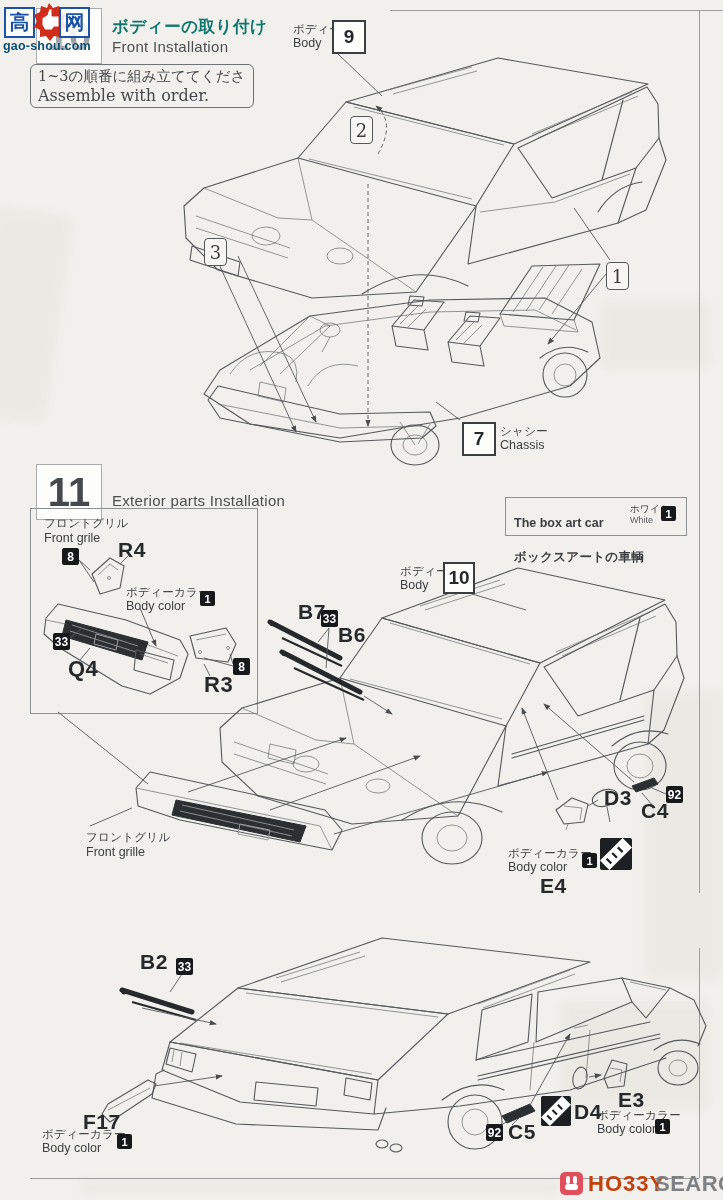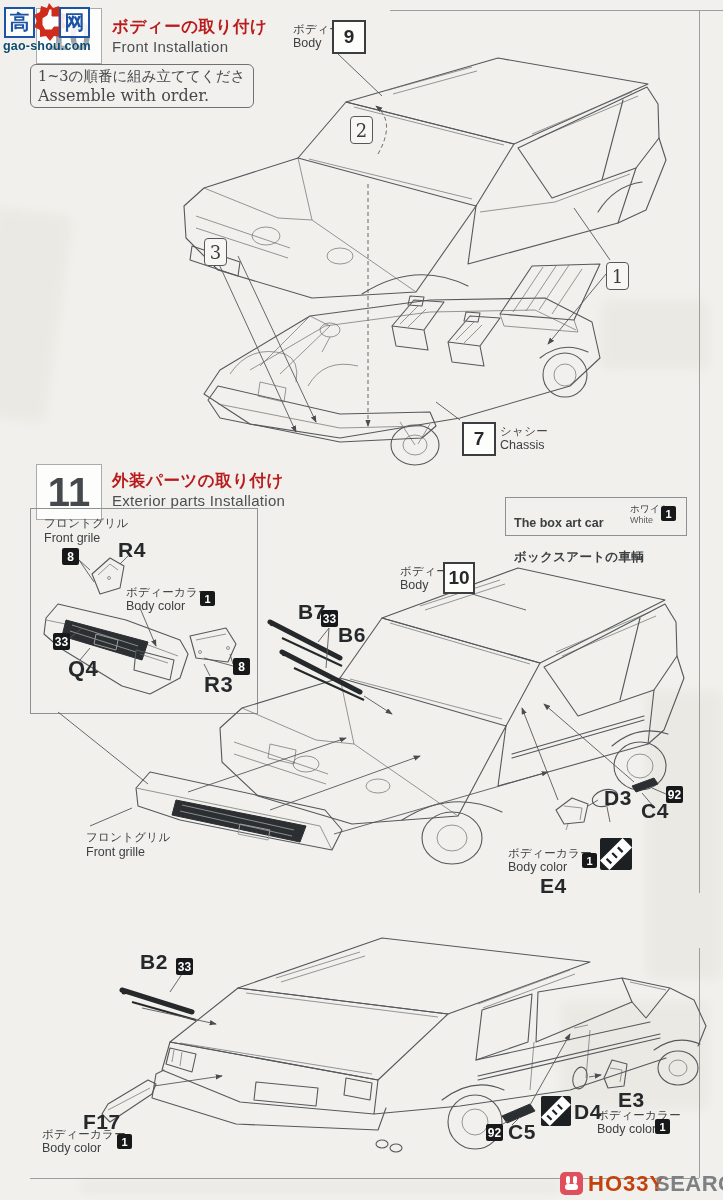--- a/index.html
+++ b/index.html
@@ -4,21 +4,21 @@
 <style>
   html,body{margin:0;padding:0;background:#d8d7d3;}
   #page{position:relative;width:723px;height:1200px;background:#f1f0ec;overflow:hidden;
         font-family:"Liberation Sans","DejaVu Sans",sans-serif;color:#3a3d40;}
   .ghost{position:absolute;background:#e7e5df;opacity:.55;filter:blur(4px);border-radius:10px;}
   .vline{position:absolute;width:1px;background:#9b9d9f;}
   .hline{position:absolute;height:1px;background:#9b9d9f;}
   
   .stepbox{position:absolute;width:64px;height:54px;background:#fdfdfb;border:1.5px solid #a9abac;
            display:flex;align-items:center;justify-content:center;font-weight:bold;font-size:40px;}
-  .t-jp{position:absolute;font-weight:bold;font-size:16.5px;color:#b91c1c;letter-spacing:.5px;font-family:"DejaVu Sans",sans-serif;}
+  .t-jp{position:absolute;font-weight:bold;font-size:16.5px;color:#0f766e;letter-spacing:.5px;font-family:"DejaVu Sans",sans-serif;}
   .t-en{position:absolute;font-size:15px;color:#4c4f52;letter-spacing:.3px;}
   .note-box{position:absolute;border:1.3px solid #6f7274;border-radius:6px;padding:2px 7px;
             font-family:"DejaVu Serif",serif;font-size:14.5px;line-height:19px;color:#45484c;}
   .panel{position:absolute;border:1.3px solid #8e9193;}
   
   .lbl-jp{position:absolute;font-size:11.5px;color:#3d4043;letter-spacing:.3px;font-family:"DejaVu Sans",sans-serif;white-space:nowrap;}
   .lbl-en{position:absolute;font-size:12.5px;color:#3d4043;white-space:nowrap;}
   .part{position:absolute;font-weight:bold;font-size:21px;color:#26292c;letter-spacing:.5px;white-space:nowrap;}
   .runner{position:absolute;width:17px;height:17px;background:#17181a;color:#fff;font-weight:bold;font-size:12px;
           display:flex;align-items:center;justify-content:center;border-radius:2px;}
@@ -157,21 +157,20 @@
   </div>
   <div class="pbox" style="left:462px;top:422px;">
     <span>7</span>
   </div>
   <div class="lbl-jp" style="left:500px;top:424px;">シャシー</div>
   <div class="lbl-en" style="left:500px;top:438px;">Chassis</div>
 
   <div class="stepbox" style="left:36px;top:464px;color:#45494d;">
     <span>11</span>
   </div>
-  <div class="t-jp" style="left:112px;top:470px;">外装パーツの取り付け</div>
   <div class="t-en" style="left:112px;top:492px;">Exterior parts Installation</div>
 
   <div class="panel" style="left:30px;top:508px;width:226px;height:204px;"></div>
   <svg style="left:30px;top:508px;" width="226" height="204" viewBox="0 0 226 204">
     <defs>
       <marker id="a2" markerWidth="9" markerHeight="8" refX="7" refY="3" orient="auto">
         <path d="M0,0 L8,3 L0,6 Z" fill="#4a4d50"></path>
       </marker>
     </defs>
 

